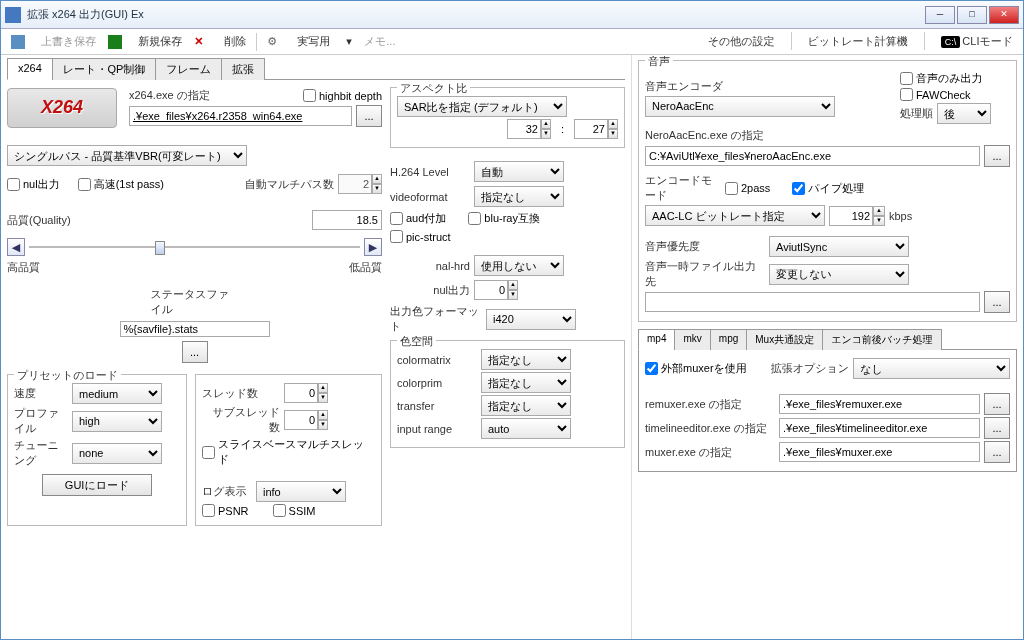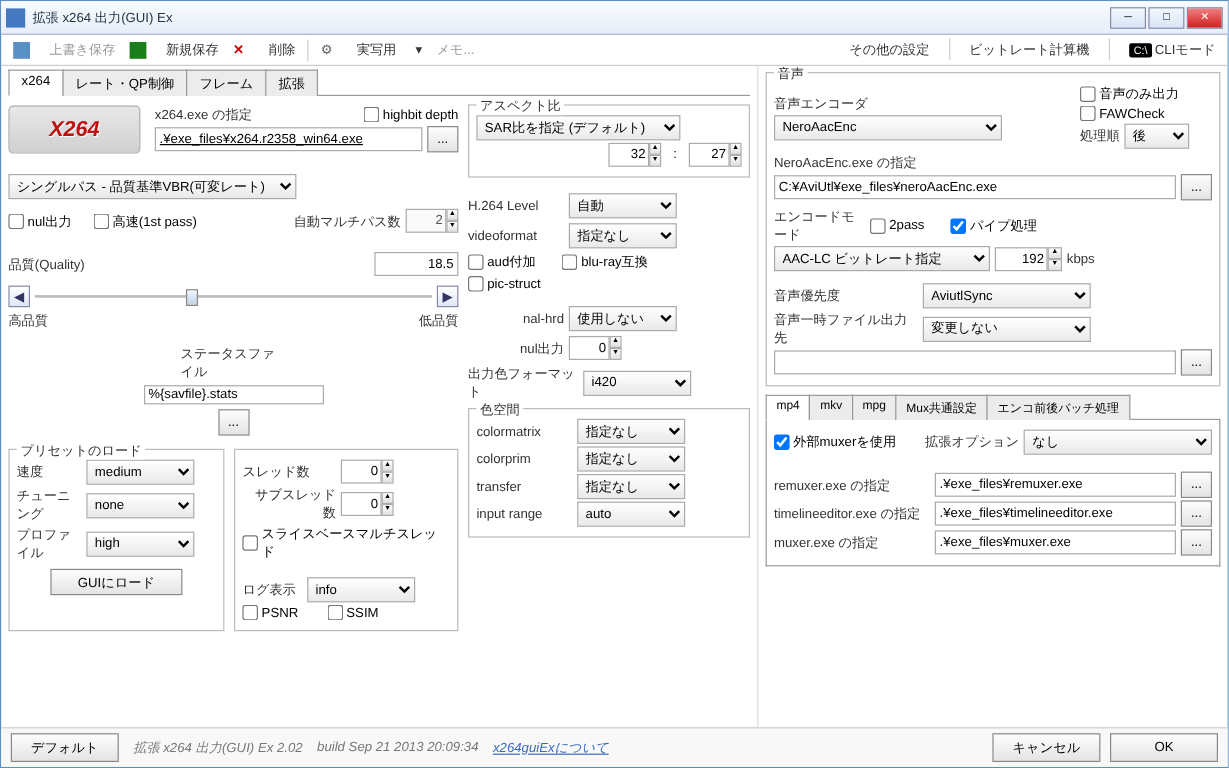--- a/index.html
+++ b/index.html
@@ -180,26 +180,26 @@
           </div>
 
           <div class="cols" style="margin-top:6px;">
             <div class="group" style="width:180px;">
               <span class="gtitle">プリセットのロード</span>
               <div class="row">
                   <span class="lbl" style="width:54px">速度</span>
                   <select class="combo small-select"><option>medium</option></select>
                 </div>
               <div class="row">
+                  <span class="lbl" style="width:54px">プロファイル</span>
+                  <select class="combo small-select"><option>high</option></select>
+                </div>
+              <div class="row">
                   <span class="lbl" style="width:54px">チューニング</span>
                   <select class="combo small-select"><option>none</option></select>
-                </div>
-              <div class="row">
-                  <span class="lbl" style="width:54px">プロファイル</span>
-                  <select class="combo small-select"><option>high</option></select>
                 </div>
               <div class="row" style="justify-content:center;margin-top:6px;">
                   <button class="btn" style="width:110px">GUIにロード</button>
                 </div>
             </div>
             <div class="group" style="flex:1;">
               <div class="row">
                   <span class="lbl" style="width:78px;text-align:left">スレッド数</span>
                   <div class="spin">
                     <input value="0" style="">
@@ -442,23 +442,13 @@
         <div class="row">
             <span class="lbl" style="width:130px">muxer.exe の指定</span>
             <input class="txt" style="flex: 1 1 0%;" value=".¥exe_files¥muxer.exe">
             <button class="btn btn3">...</button>
           </div>
       </div>
     </div>
   </div>
 
 
-  <div class="footer">
-    <button class="fbtn">デフォルト</button>
-    <span class="foot-text">拡張 x264 出力(GUI) Ex 2.02</span>
-    <span class="foot-text">build Sep 21 2013 20:09:34</span>
-    <span class="foot-link">x264guiExについて</span>
-    <div class="fbtns">
-      <button class="fbtn">キャンセル</button>
-      <button class="fbtn">OK</button>
-    </div>
-  </div>
 </div>
 
 </body></html>

